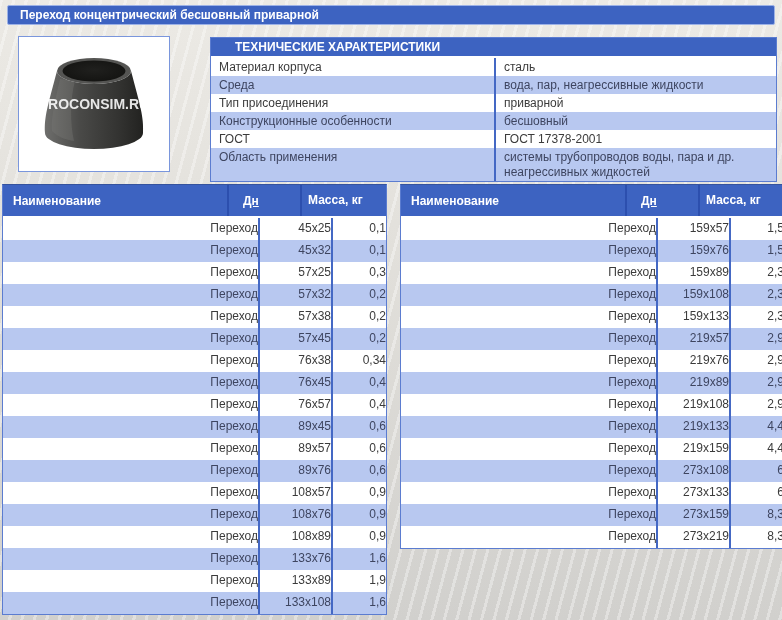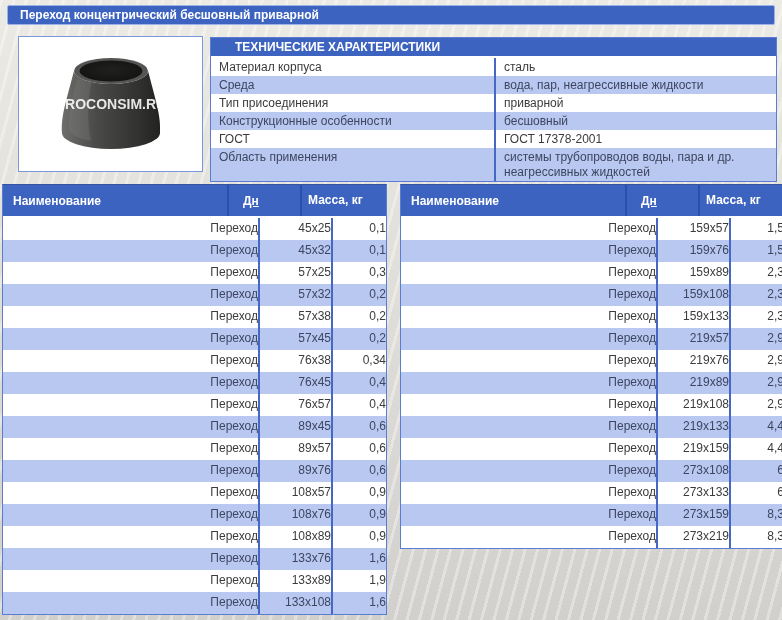--- a/index.html
+++ b/index.html
@@ -18,21 +18,21 @@
   .title-bar {
     position: absolute; left: 7px; top: 5px; width: 768px; height: 20px;
     background: var(--header-blue, #3d63c1);
     border: 1px solid #9db2e6; border-radius: 2px;
     color: var(--title-text, #fff); font-size: 12px; font-weight: bold;
     line-height: 18px; padding-left: 12px;
   }
 
   
   .image-box {
-    position: absolute; left: 18px; top: 36px; width: 185px; height: 136px;
+    position: absolute; left: 18px; top: 36px; width: 152px; height: 136px;
     background: #fff; border: 1px solid #7a96dc;
     display: flex; align-items: center; justify-content: center;
   }
 
   
   .spec-table {
     position: absolute; left: 210px; top: 37px; width: 567px;
     border: 1px solid var(--border-blue, #5b7cd0);
     background: #fff;
     font-size: 12px; color: var(--text-dark, #3b3b3b);

